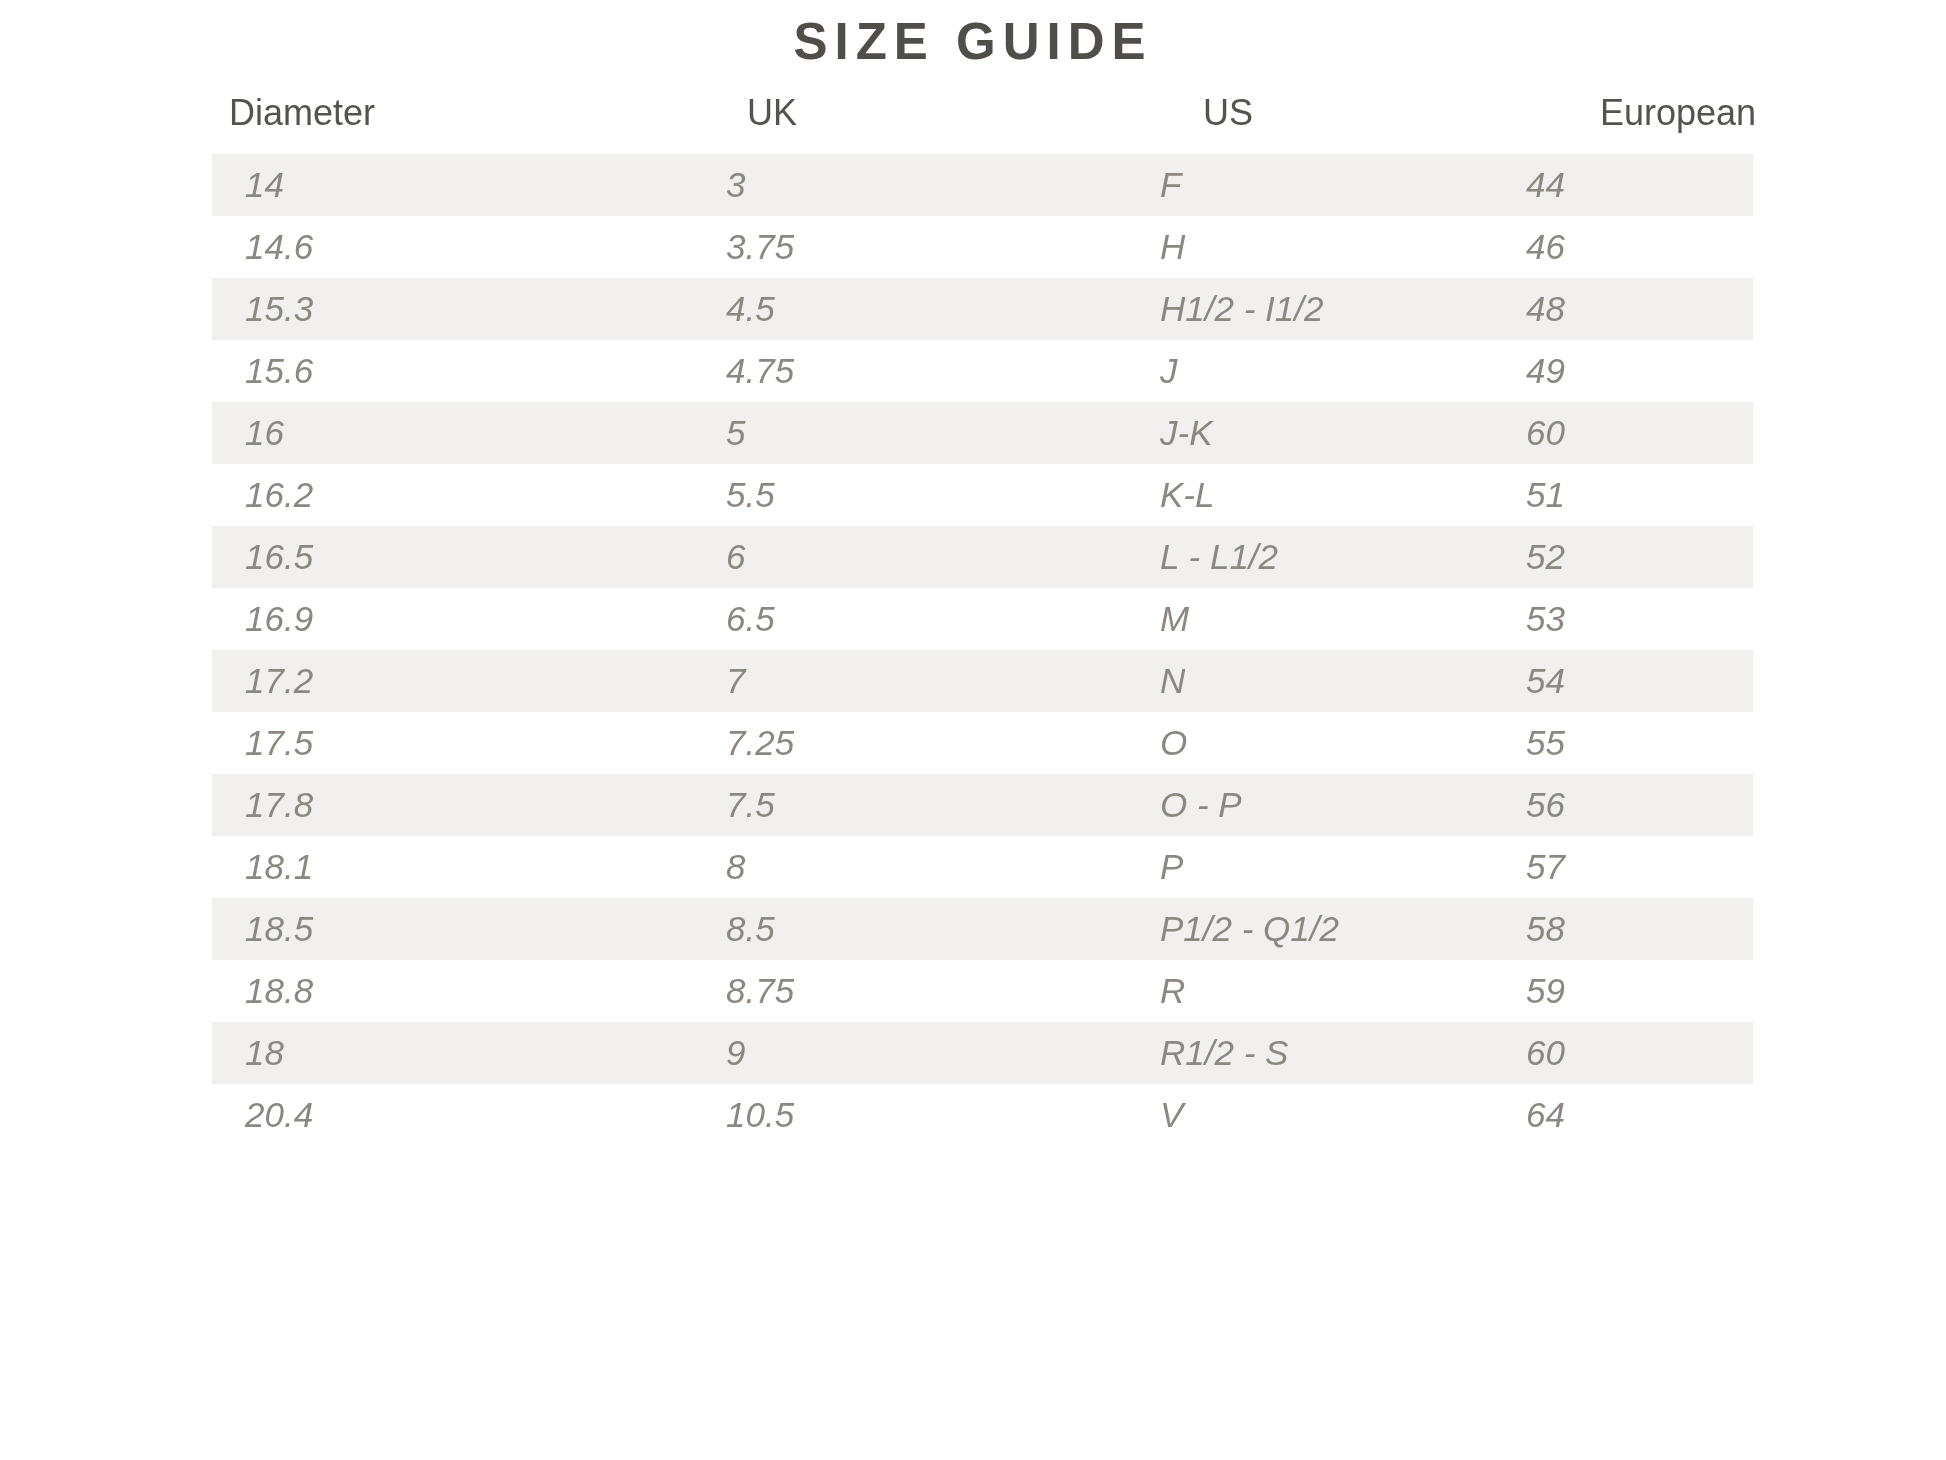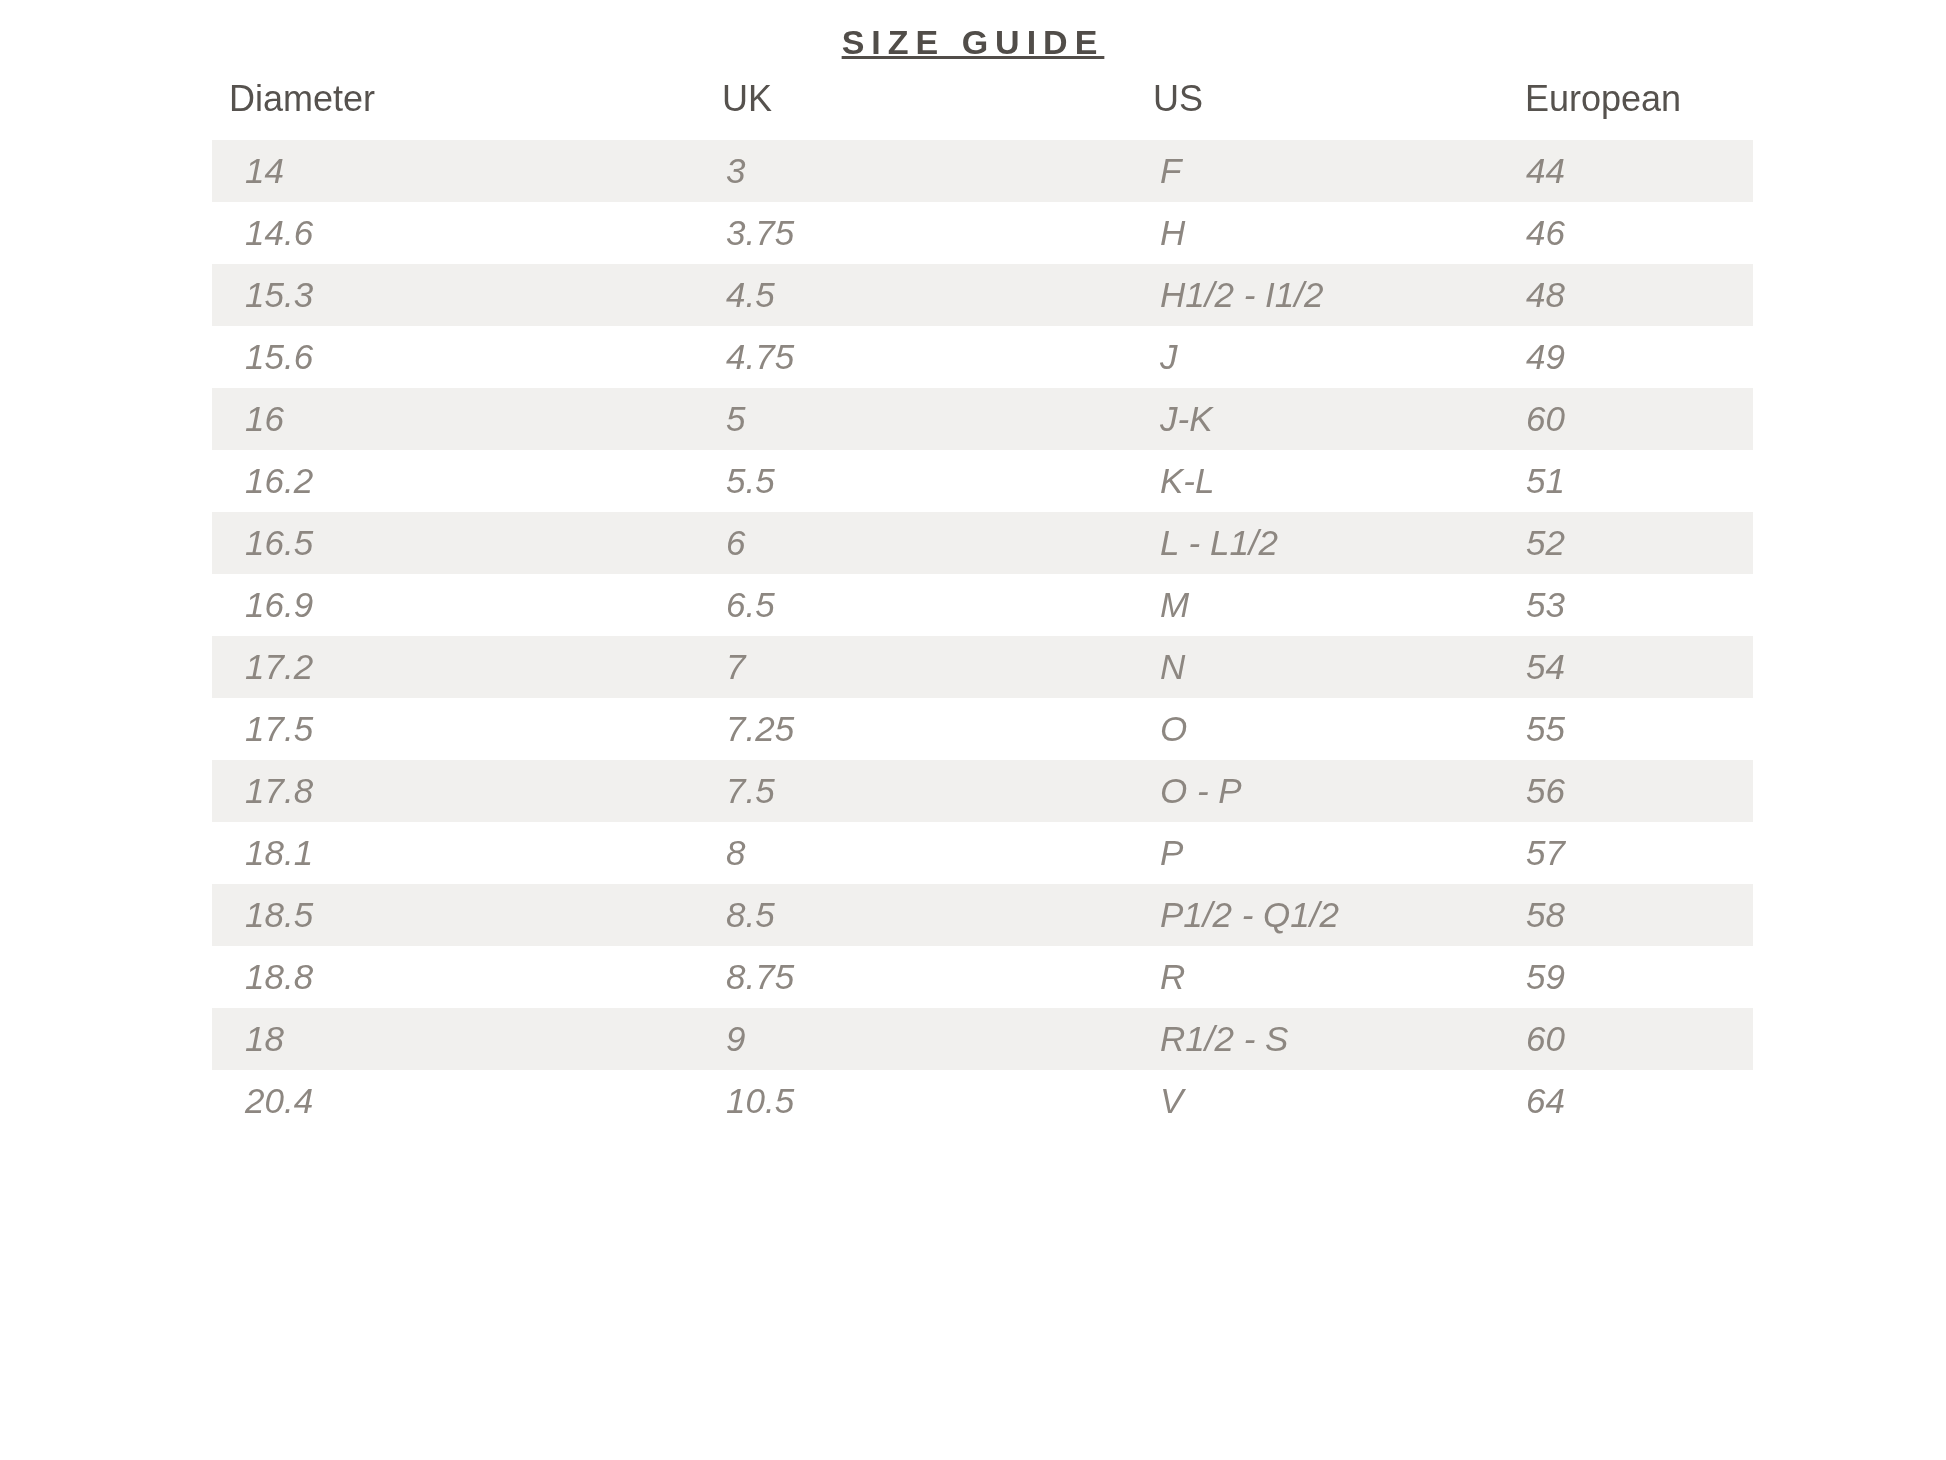--- a/index.html
+++ b/index.html
@@ -10,39 +10,39 @@
     height: 1460px;
     background: #ffffff;
     font-family: "Liberation Sans", sans-serif;
     overflow: hidden;
   }
   .title {
     width: 1541px;
     margin: 0 auto;
     padding-top: 16px;
     text-align: center;
-    font-size: 34px;
+    font-size: 51px;
     font-weight: 700;
     letter-spacing: 7px;
     line-height: 52px;
     color: var(--title-color, #514d49);
-    text-decoration: underline;
   }
   .size-table {
     width: 1541px;
     margin: 0 0 0 212px;
   }
   .header-row {
     display: grid;
     grid-template-columns: 510px 431px 372px 228px;
     align-items: center;
-    margin-top: 8px;
+    margin-top: 22px;
     height: 46px;
     font-size: 36px;
     color: var(--header-color, #56524e);
+    gap: 25px;
   }
   .header-cell { text-align: left; }
   .header-cell.c0 { padding-left: 17px; }
   .rows { margin-top: 18px; }
   .row {
     display: grid;
     grid-template-columns: 510px 431px 372px 228px;
     align-items: center;
     height: 62px;
     background: #ffffff;

